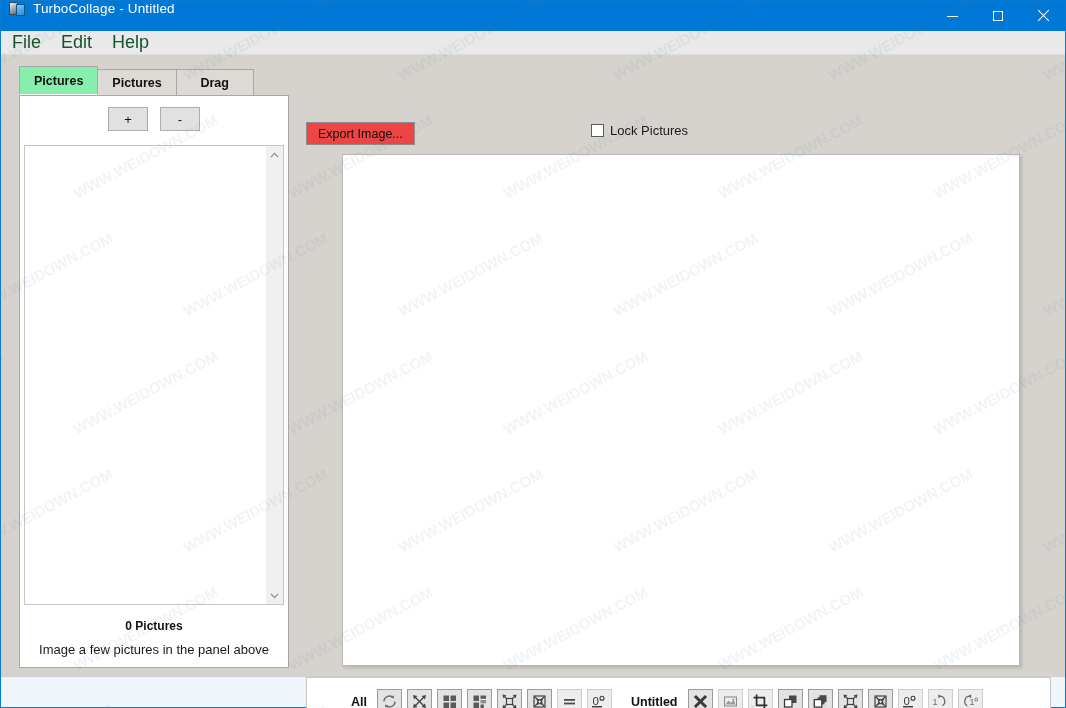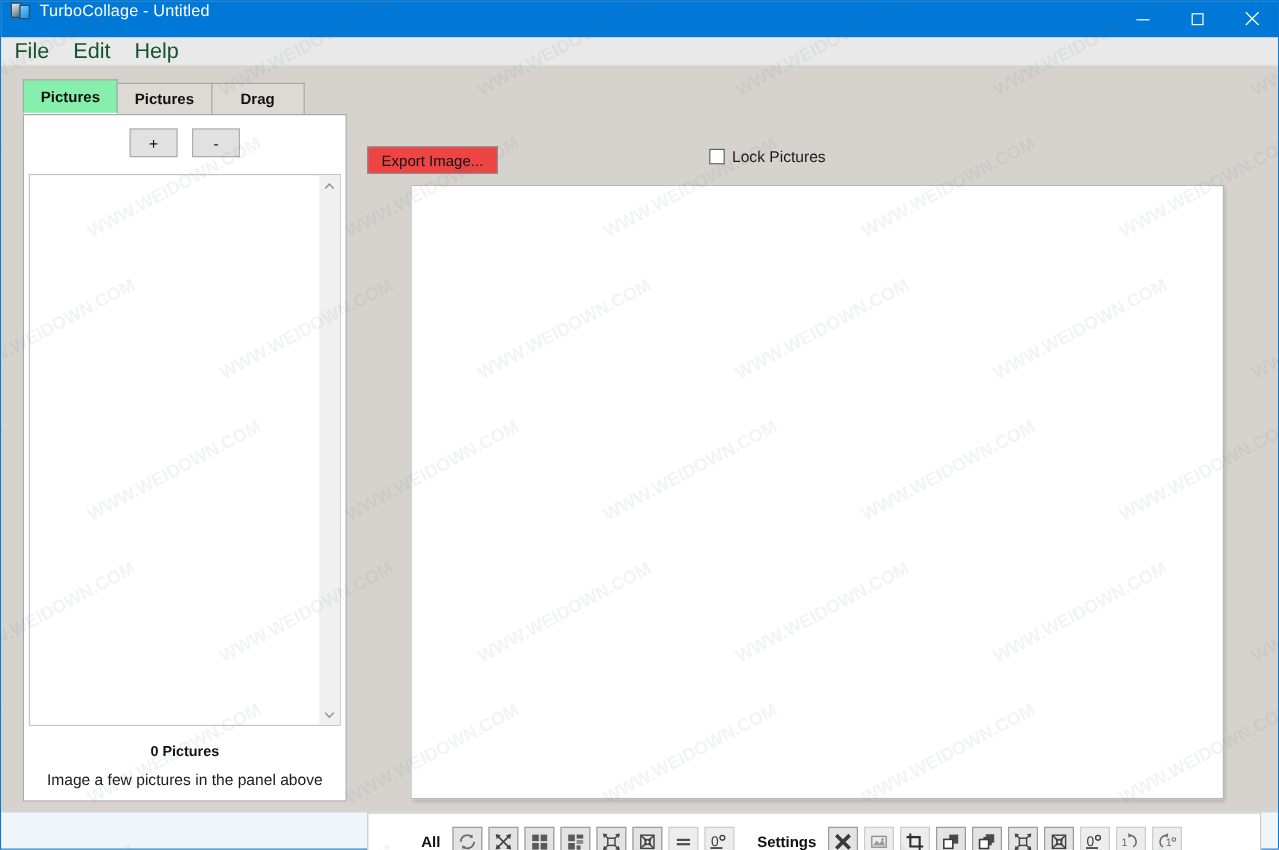--- a/index.html
+++ b/index.html
@@ -382,21 +382,21 @@
       </div>
 
       <div class="tb-btn flat">
         <svg width="19" height="17" viewBox="0 0 19 17">
           <text x="2.5" y="12" font-family="Liberation Sans, sans-serif" font-size="11.5" fill="#3a3a3a">0</text>
           <circle cx="12" cy="5.2" r="2" stroke="#3a3a3a" stroke-width="1.1" fill="none"></circle>
           <rect x="2" y="13" width="10" height="1.4" fill="#3a3a3a"></rect>
         </svg>
       </div>
 
-      <span class="tb-label second">Settings</span>
+      <span class="tb-label second">Untitled</span>
 
       <div class="tb-btn">
         <svg width="17" height="17" viewBox="0 0 17 17">
           <path d="M4 4 L13 13 M13 4 L4 13" stroke="#3a3a3a" stroke-width="3" stroke-linecap="square"></path>
         </svg>
       </div>
 
       <div class="tb-btn flat">
         <svg width="17" height="17" viewBox="0 0 17 17">
           <rect x="2.5" y="4" width="12" height="9" stroke="#8e8e8e" stroke-width="1.1" fill="none"></rect>

